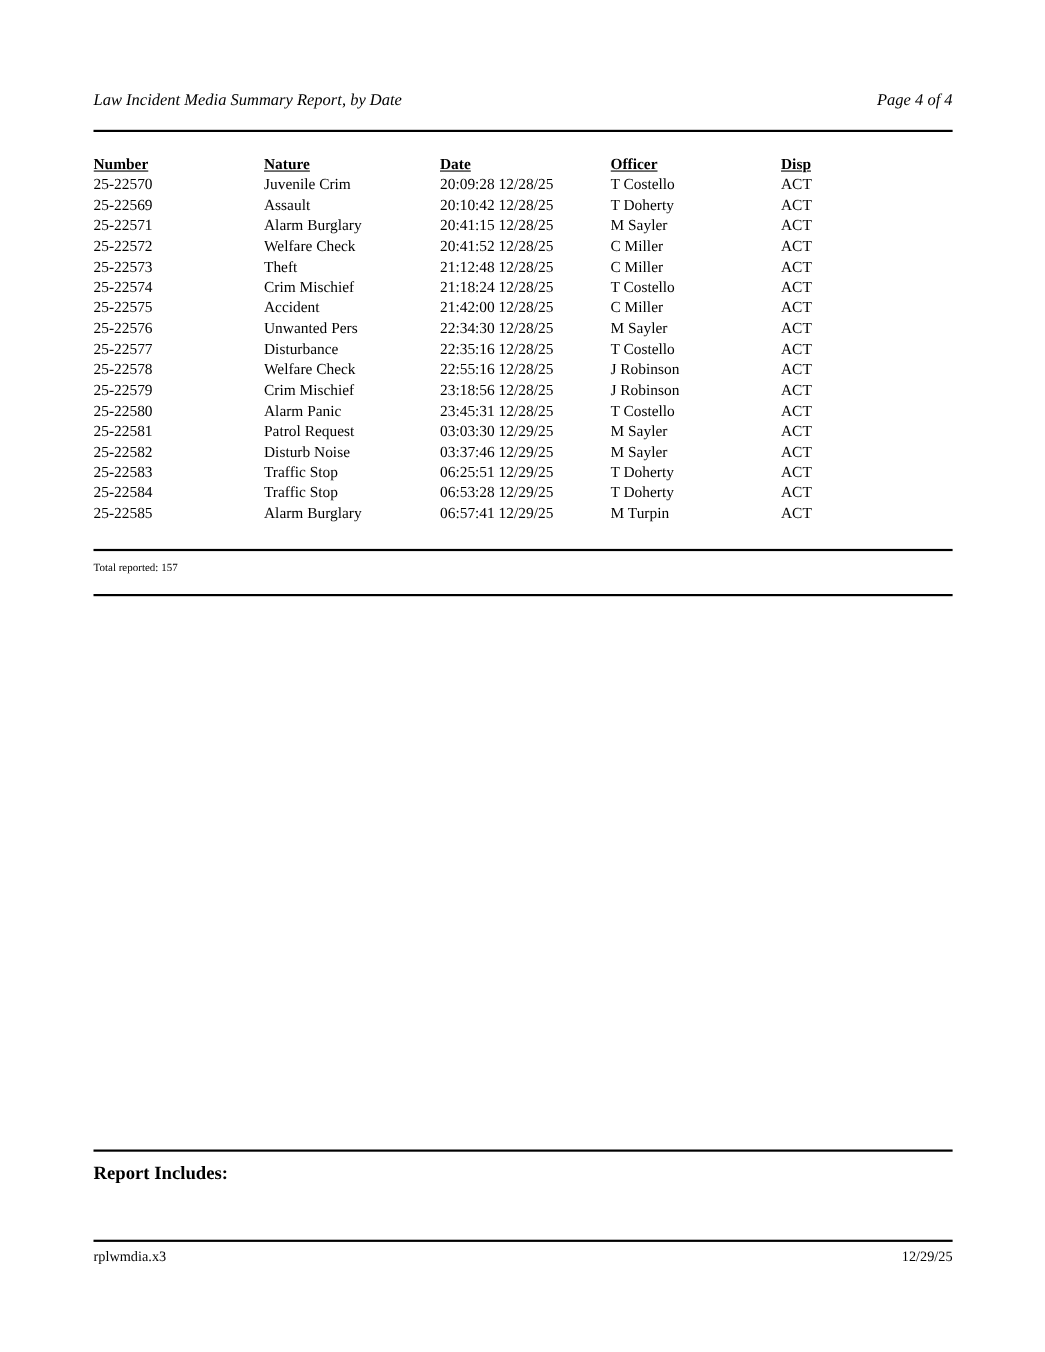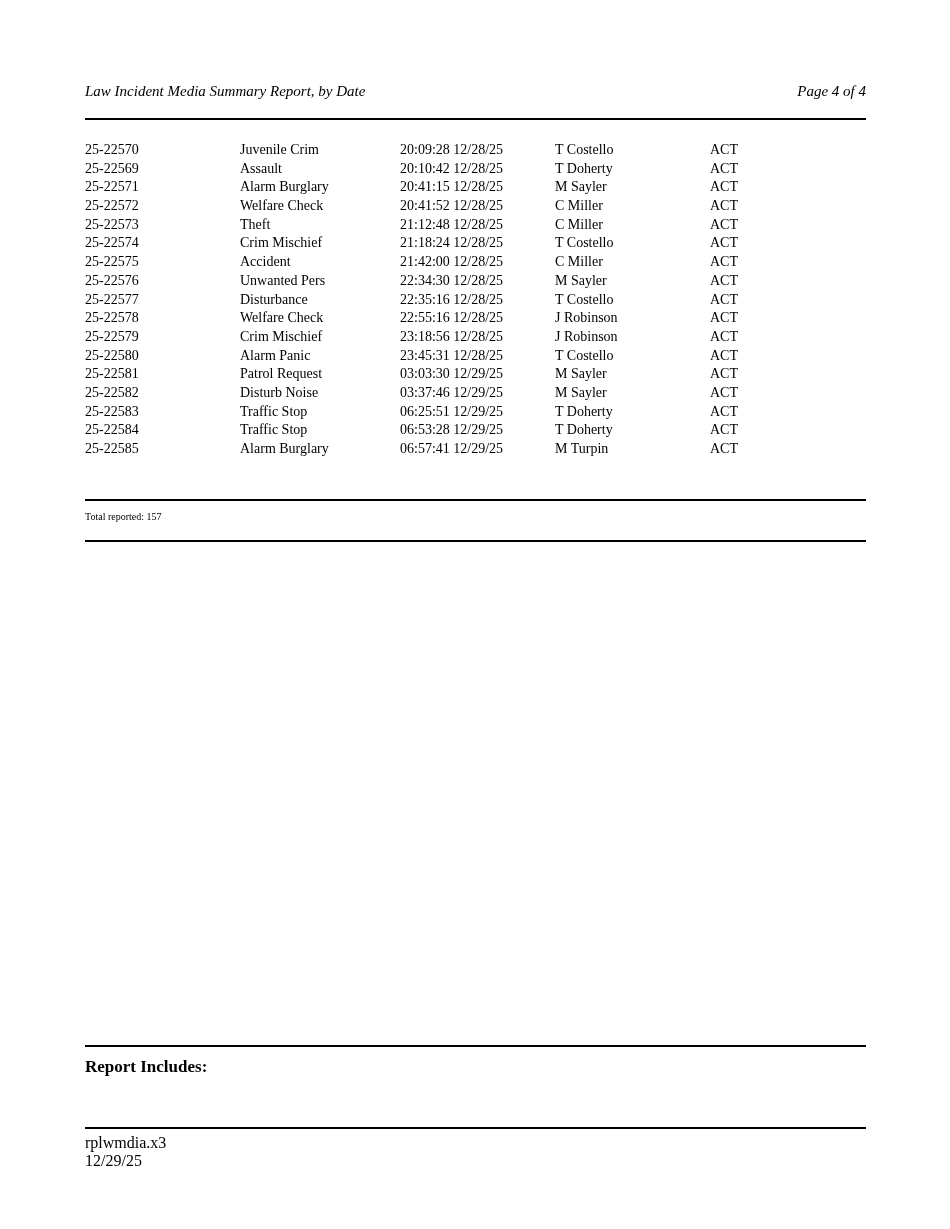--- a/index.html
+++ b/index.html
@@ -27,37 +27,43 @@
   .trow{display:grid;grid-template-columns:155px 160px 155px 155px auto;height:18.7px;line-height:18.7px;}
   .thead{height:19px;line-height:19px;}
   .th{font-weight:bold;text-decoration:underline;}
   .tcell{white-space:nowrap;overflow:hidden;}
   .total{position:absolute;left:85px;top:511px;font-size:10px;}
   .includes{position:absolute;left:85px;top:1057px;width:781px;font-size:17px;line-height:19px;}
   .inc-head{font-weight:bold;}
   .foot{
     position:absolute;left:85px;top:1134px;width:781px;
     display:flex;justify-content:space-between;
-    font-size:16px;
-    flex-direction:column;
+    font-size:13px;
   }
 </style>
 </head>
 <body>
 
 <div class="page">
 
   <div class="hdr">
     <span>Law Incident Media Summary Report, by Date</span>
     <span>Page 4 of 4</span>
   </div>
 
   <div class="rule rule-top"></div>
 
   <div class="table">
+    <div class="trow thead">
+      <div class="tcell th">Number</div>
+      <div class="tcell th">Nature</div>
+      <div class="tcell th">Date</div>
+      <div class="tcell th">Officer</div>
+      <div class="tcell th">Disp</div>
+    </div>
     <div id="tbody">
         <div class="trow">
           <div class="tcell">25-22570</div>
           <div class="tcell">Juvenile Crim</div>
           <div class="tcell">20:09:28 12/28/25</div>
           <div class="tcell">T Costello</div>
           <div class="tcell">ACT</div>
         </div>
         <div class="trow">
           <div class="tcell">25-22569</div>

